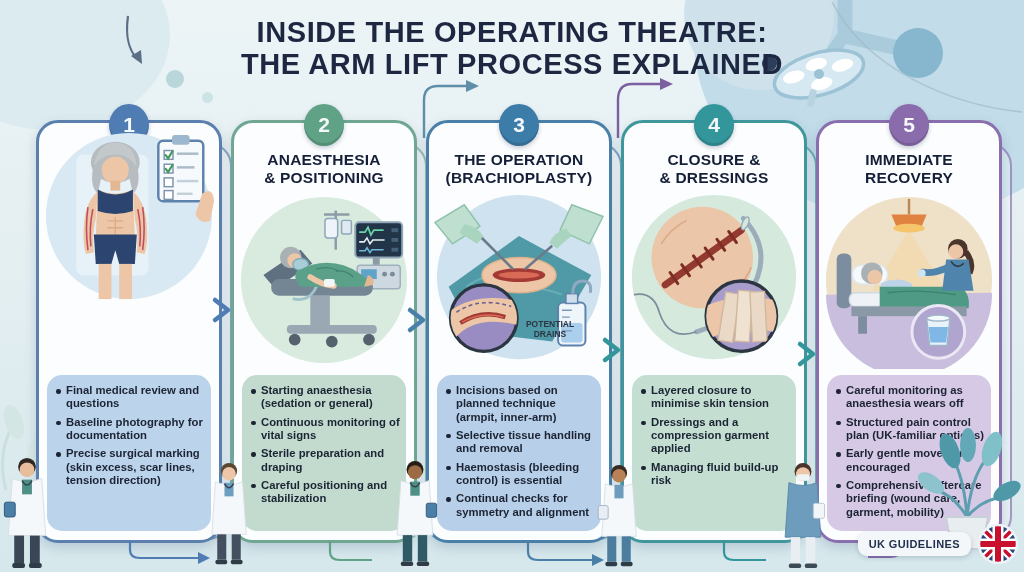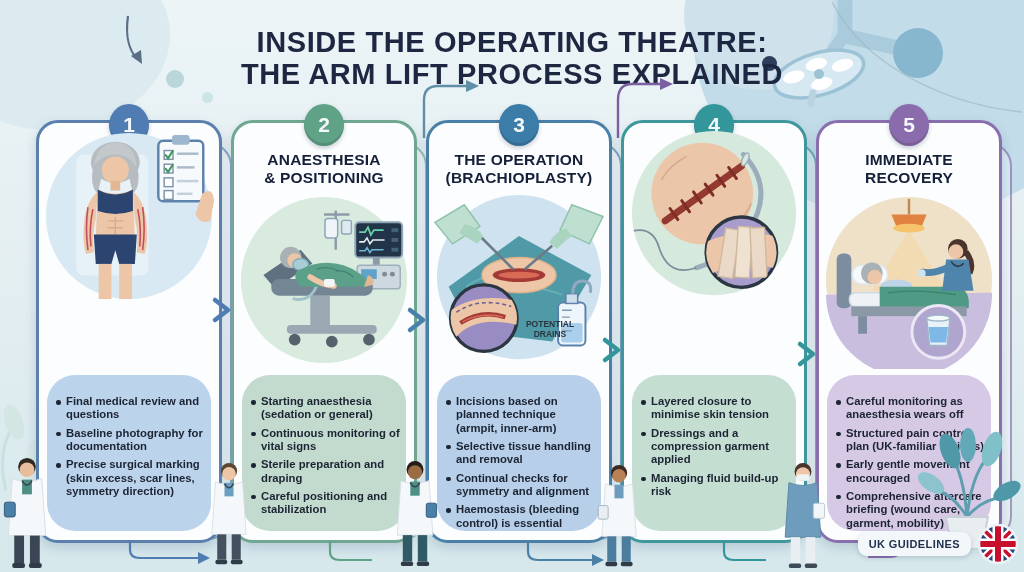--- a/index.html
+++ b/index.html
@@ -16,40 +16,40 @@
   .dot { position:absolute; border-radius:50%; }
   .dot.d1 { width:18px; height:18px; left:166px; top:70px; background:#b9d6da; }
   .dot.d2 { width:11px; height:11px; left:202px; top:92px; background:#cde4e6; }
   .dot.d3 { width:15px; height:15px; left:762px; top:56px; background:#2c3e5a; }
   .deco-lamp { position:absolute; left:772px; top:0; width:250px; height:120px; z-index:1; }
   .deco-leaves-bl { position:absolute; left:-6px; bottom:80px; width:70px; height:120px; opacity:.55; }
   .plant { position:absolute; right:2px; bottom:20px; width:110px; height:135px; z-index:4; }
 
   
   .main-title { position:absolute; top:16px; left:0; width:1024px; text-align:center;
-    color:#1e2742; font-weight:800; font-size:29px; line-height:1.12; letter-spacing:.6px; z-index:3;margin-top:10px; }
+    color:#1e2742; font-weight:800; font-size:29px; line-height:1.12; letter-spacing:.6px; z-index:3; }
 
   
   .card { position:absolute; top:120px; width:186px; height:423px; z-index:2; }
   .ghost { position:absolute; left:14px; top:22px; width:182px; height:398px;
     border:2px solid var(--border); border-radius:24px; background:rgba(250,253,254,.55); opacity:.65; }
   .card-body { position:absolute; inset:0; background:#fbfdfe; border:3px solid var(--border);
     border-radius:22px; box-shadow:0 5px 12px rgba(54,82,118,.20); }
   .badge { position:absolute; top:-19px; left:50%; transform:translateX(-50%);
     width:40px; height:42px; border-radius:50%; background:var(--accent);
     color:#f5f8fb; font-weight:800; font-size:21px; display:flex; align-items:center; justify-content:center;
     box-shadow:0 2px 4px rgba(40,60,90,.25), inset 0 -3px 0 rgba(0,0,0,.12); }
   .card-title { margin-top:28px; text-align:center; font-weight:800; font-size:15.5px;
     line-height:1.16; color:#151f38; letter-spacing:.2px; }
   .ill { position:relative; height:178px; margin:4px 4px 0; display:flex; justify-content:flex-start; }
   .ill svg { width:176px; height:178px; }
   .drains-label { position:absolute; left:86px; top:128px; width:62px; text-align:center;
     font-weight:800; font-size:8.5px; line-height:1.2; color:#2b3642; }
   .panel { position:absolute; left:8px; right:8px; top:252px; bottom:9px;
-    background:var(--panel); border-radius:28px; padding:20px 6px 6px 8px; }
+    background:var(--panel); border-radius:15px; padding:9px 6px 6px 8px; }
   .panel ul { list-style:none; }
   .panel li { position:relative; padding-left:11px; margin-bottom:5px;
     font-size:11.3px; font-weight:700; line-height:1.18; color:#1c2433; }
   .panel li::before { content:""; position:absolute; left:1px; top:5px;
     width:4.5px; height:4.5px; border-radius:50%; background:#1c2433; }
 
   
   .overlay { position:absolute; inset:0; z-index:5; pointer-events:none; }
 
   
@@ -139,21 +139,21 @@
             <rect x="124" y="63" width="9" height="9" fill="#fff" stroke="#7d94ab" stroke-width="1.5"></rect>
             <rect x="137" y="65" width="16" height="2.5" fill="#c3d0da"></rect>
           </g>
           <path d="M163,66 Q174,58 175,74 L171,94 Q160,98 156,87 Z" fill="#ecc6a6"></path>
         </svg>
       </div>
       <div class="panel">
         <ul>
           <li>Final medical review and questions</li>
           <li>Baseline photography for documentation</li>
-          <li>Precise surgical marking (skin excess, scar lines, symmetry direction)</li>
+          <li>Precise surgical marking (skin excess, scar lines, tension direction)</li>
         </ul>
       </div>
     </div>
   </div>
 
   <div class="card" style="left: 231px; --accent: #5fa286; --border: #6fa792; --panel: #c2dbce;">
     <div class="ghost"></div>
     <div class="card-body">
       <div class="badge">2</div>
       <div class="card-title">
@@ -253,31 +253,35 @@
             <rect x="136" y="103" width="12" height="10" fill="#cfdeea" stroke="#5d82ab" stroke-width="1.5"></rect>
             <path d="M143,103 Q143,90 153,90 Q163,90 161,102" stroke="#8fa9c0" stroke-width="3" fill="none"></path>
           </g>
         </svg>
         <div class="drains-label">POTENTIAL DRAINS</div>
       </div>
       <div class="panel">
         <ul>
           <li>Incisions based on planned technique (armpit, inner-arm)</li>
           <li>Selective tissue handling and removal</li>
+          <li>Haemostasis (bleeding control) is essential</li>
           <li>Continual checks for symmetry and alignment</li>
-          <li>Haemostasis (bleeding control) is essential</li>
         </ul>
       </div>
     </div>
   </div>
 
   <div class="card" style="left: 621px; --accent: #33969b; --border: #3f979b; --panel: #c4ded2;">
     <div class="ghost"></div>
     <div class="card-body">
       <div class="badge">4</div>
+      <div class="card-title">
+        <span>CLOSURE &amp;</span><br>
+        <span>&amp; DRESSINGS</span>
+      </div>
       <div class="ill">
         <svg viewBox="0 0 176 178">
           <defs>
               <clipPath id="ins4">
                 <circle cx="116" cy="126" r="36"></circle>
               </clipPath>
             </defs>
           <circle cx="88" cy="86" r="84" fill="#d6e9dd"></circle>
           <circle cx="76" cy="66" r="52" fill="#ecc6a9"></circle>
           <path d="M34,52 q10,-16 26,-24 M110,96 q12,-8 16,-20" stroke="#d9a985" stroke-width="1.6" fill="none"></path>

